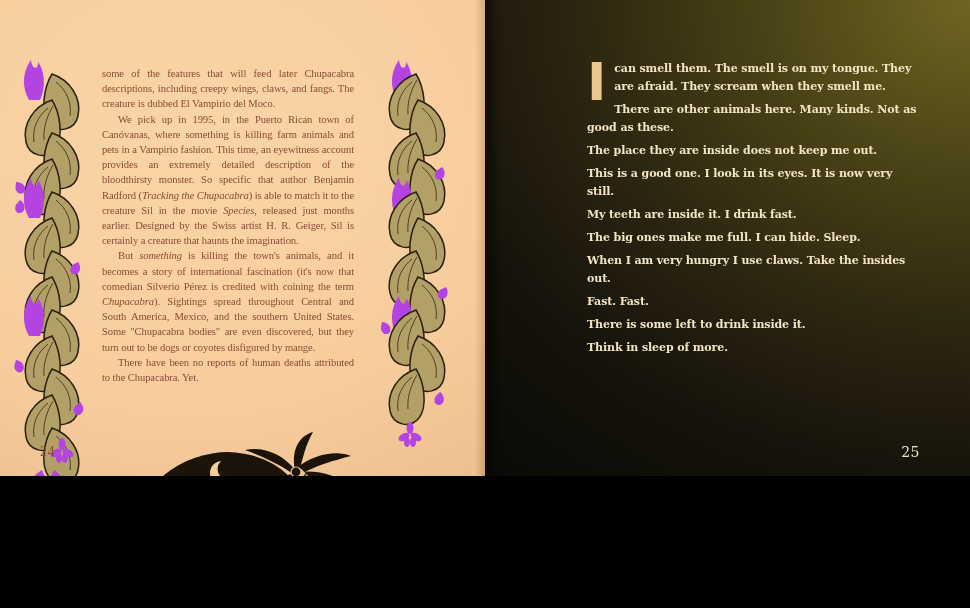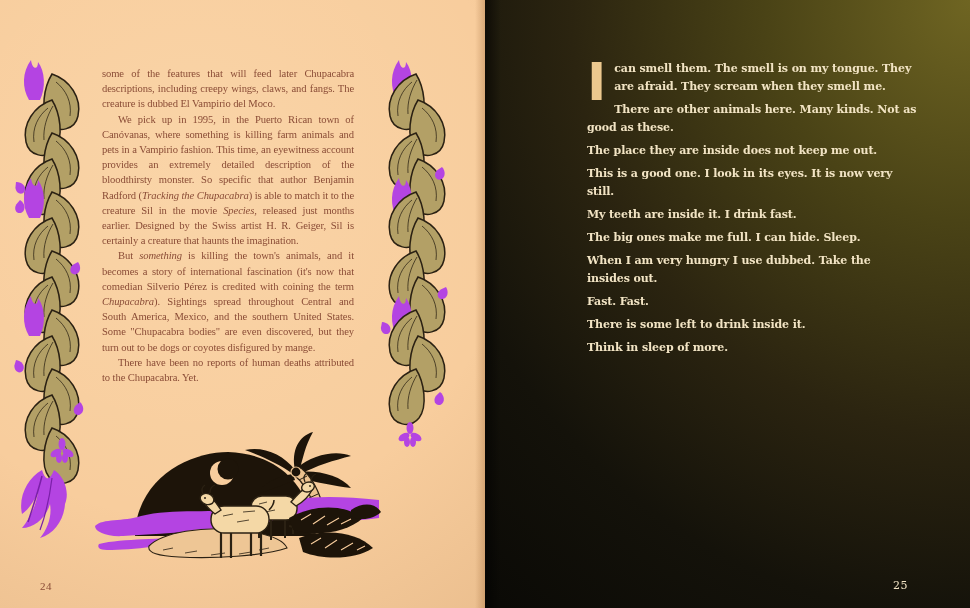--- a/index.html
+++ b/index.html
@@ -2,21 +2,21 @@
 <html style="--left-page-bg: #f8cd9d; --left-text: #8a4c36; --purple-accent: #b444e2; --leaf-tan: #b3a066; --ink: #2b2113; --illustration-ink: #1d1409; --right-page-top: #6f6522; --right-page-bottom: #0b0a06; --right-text: #f2e4c4; --drop-cap-bar: #ecc88e;"><head>
 <meta charset="utf-8">
 <style>
   html,body{margin:0;padding:0;}
   body{
     width:970px;height:608px;overflow:hidden;
     font-family:"Liberation Serif",serif;
     background:#000;
   }
   .spread{position:relative;width:970px;height:608px;display:flex;}
-  .page{position:relative;height:608px;overflow:hidden;}
+  .page{position:relative;height:476px;overflow:hidden;}
 
   
   .page-left{
     width:485px;
     background:var(--left-page-bg,#f8cd9d);
   }
   .page-left::before{
     content:"";position:absolute;inset:0;pointer-events:none;
     background:radial-gradient(120% 100% at 40% 30%, rgba(255,235,200,.25) 0%, rgba(0,0,0,0) 55%, rgba(150,95,45,.18) 100%);
   }
@@ -25,21 +25,21 @@
     background:linear-gradient(90deg, rgba(0,0,0,0), rgba(140,85,35,.30));
   }
   .left-text{
     position:absolute;left:102px;top:66px;width:252px;
     color:var(--left-text,#8a4c36);
     font-size:10.6px;line-height:15.2px;letter-spacing:-0.1px;
     text-align:justify;
   }
   .left-text p{margin:0;}
   .left-text p.ind{text-indent:16px;}
-  .pagenum{position:absolute;font-size:11px;letter-spacing:.5px;}
+  .pagenum{position:absolute;font-size:14px;letter-spacing:.5px;}
   .pagenum-left{left:40px;bottom:16px;color:var(--left-text,#8a4c36);}
 
   .garland{position:absolute;}
   .garland-a{left:12px;top:58px;width:80px;height:500px;}
   .garland-b{left:376px;top:58px;width:80px;height:392px;}
   .scene{position:absolute;left:93px;top:426px;width:288px;height:152px;}
 
   
   .c-purple{fill:var(--purple-accent,#b444e2);}
   .c-tan{fill:var(--leaf-tan,#b3a066);stroke:var(--ink,#2b2113);stroke-width:1.5;}
@@ -69,21 +69,21 @@
     font-size:11px;line-height:18px;letter-spacing:-0.1px;
   }
   .right-text p{margin:0 0 5px 0;}
   .dropcap{
     float:left;
     font-family:"DejaVu Sans",sans-serif;font-weight:bold;
     font-size:52px;line-height:42px;
     color:var(--drop-cap-bar,#ecc88e);
     margin:1px 8px 0 0;
   }
-  .pagenum-right{right:62px;bottom:16px;color:var(--right-text,#f2e4c4);font-family:"DejaVu Serif",serif;text-align:center;}
+  .pagenum-right{right:50px;bottom:16px;color:var(--right-text,#f2e4c4);font-family:"DejaVu Serif",serif;text-align:center;}
 </style>
 </head>
 <body>
 
 <svg width="0" height="0" style="position:absolute" aria-hidden="true">
   <defs>
     <g id="leafL">
       <path class="c-tan" d="M32,2 C14,8 2,26 6,44 C9,58 26,62 35,51 C44,39 40,15 32,2 Z"></path>
       <path class="c-vein" d="M28,10 C18,18 12,30 14,44"></path>
       <path class="c-vein" d="M33,8 C27,18 23,30 24,42" opacity="0.5"></path>
@@ -268,21 +268,21 @@
   </div>
 
   <div class="page page-right">
     <div class="right-text" id="right-paragraphs">
         <p><span class="dropcap">I</span><span> can smell them. The smell is on my tongue. They are afraid. They scream when they smell me.</span></p>
         <p>There are other animals here. Many kinds. Not as good as these.</p>
         <p>The place they are inside does not keep me out.</p>
         <p>This is a good one. I look in its eyes. It is now very still.</p>
         <p>My teeth are inside it. I drink fast.</p>
         <p>The big ones make me full. I can hide. Sleep.</p>
-        <p>When I am very hungry I use dubbed. Take the insides out.</p>
+        <p>When I am very hungry I use claws. Take the insides out.</p>
         <p>Fast. Fast.</p>
         <p>There is some left to drink inside it.</p>
         <p>Think in sleep of more.</p>
       </div>
     <div class="pagenum pagenum-right">25</div>
   </div>
 
 </div>
 
 </body></html>

